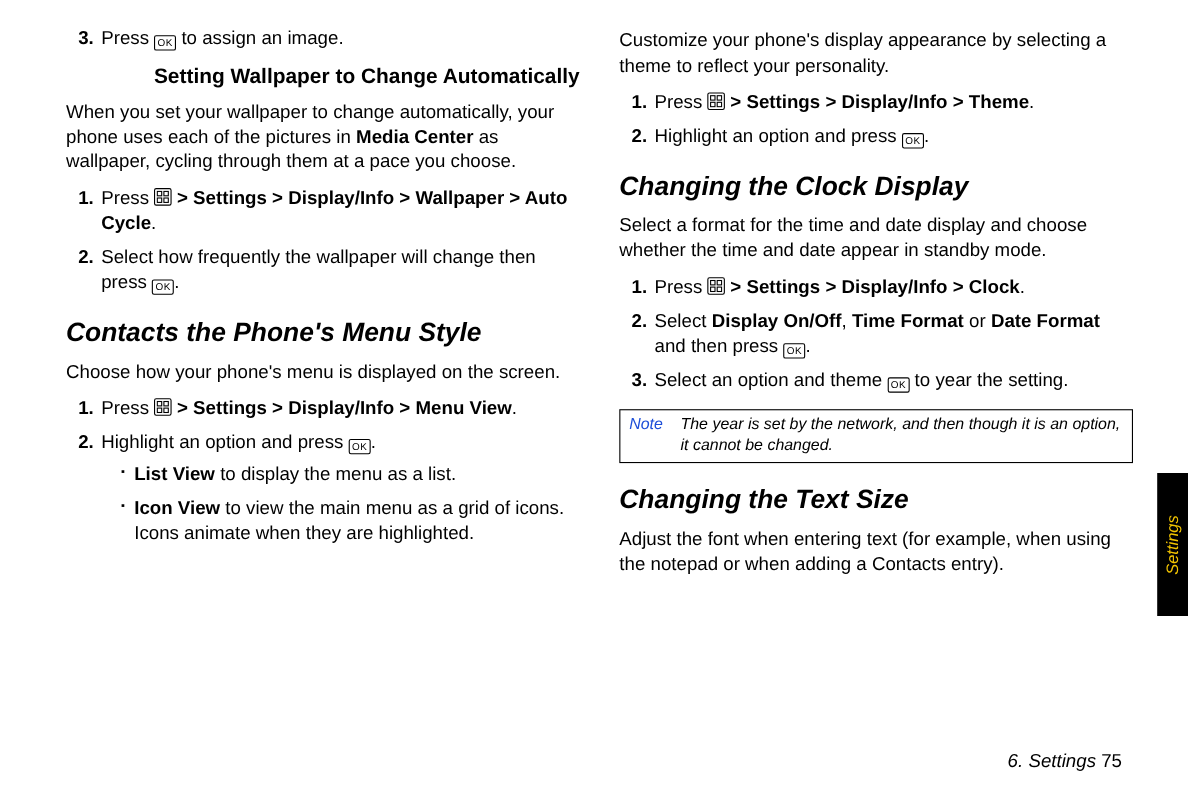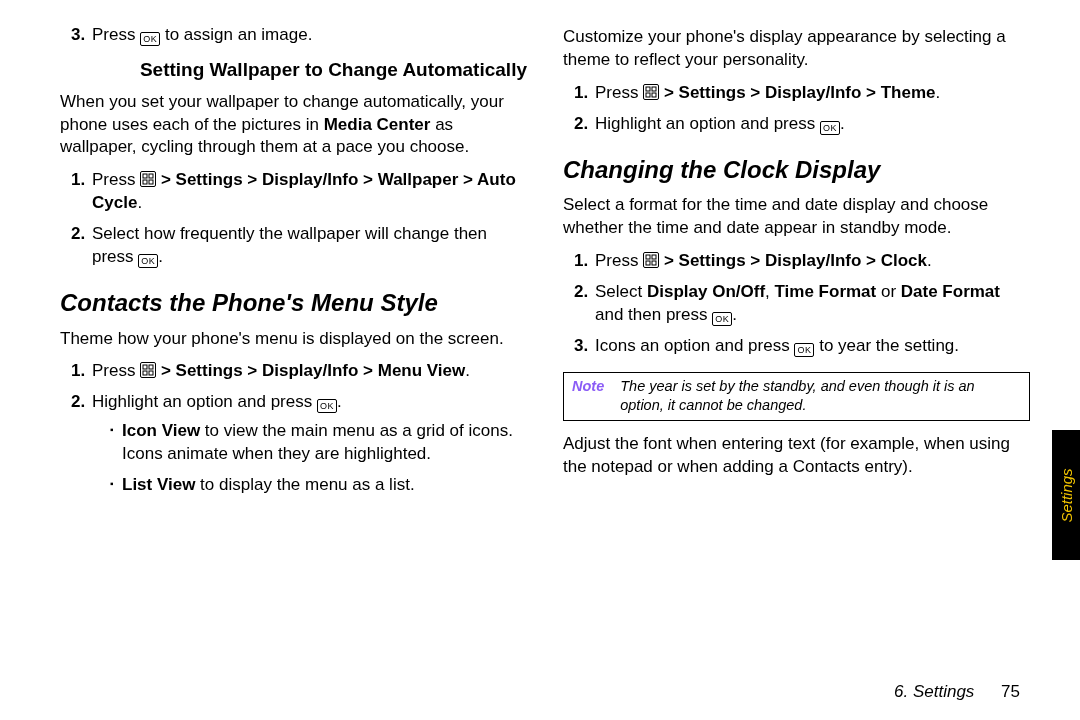--- a/index.html
+++ b/index.html
@@ -65,42 +65,42 @@
     position: relative;
   }
   .key-menu svg { position: absolute; left: 1px; top: 1px; }
   .note-box {
     border: 1.4px solid #000;
     margin: 14px 0 12px 0;
     display: flex;
     padding: 4px 8px 4px 8px;
     font-size: 14.5px;
   }
-  .note-box .label { color: #8b5cf6; font-style: italic; font-weight: bold; padding-right: 16px; flex: 0 0 auto; }
+  .note-box .label { color: #1d4ed8; font-style: italic; font-weight: normal; padding-right: 16px; flex: 0 0 auto; }
   .note-box .body { font-style: italic; flex: 1; }
   .side-tab {
     position: absolute;
     right: 0; top: 430px;
     width: 28px; height: 130px;
     background: #000;
     color: #f2c400;
     font-style: italic;
     font-size: 15px;
     display: flex; align-items: center; justify-content: center;
   }
   .side-tab span {
     transform: rotate(-90deg);
     white-space: nowrap;
   }
   .footer {
     position: absolute;
     right: 60px; bottom: 18px;
     font-size: 17px;
   }
-  .footer .chap { font-style: italic; margin-right: 22px; }
+  .footer .chap { font-style: italic; }
 </style>
 </head>
 <body>
 
 <div class="page">
 
   <div class="col">
     <ol class="steps" start="3">
       <li>
         <span>Press </span><span class="key-ok">OK</span><span> to assign an image.</span>
@@ -119,35 +119,35 @@
               <rect x="1" y="7" width="4" height="4" fill="none" stroke="#000" stroke-width="1"></rect>
               <rect x="7" y="7" width="4" height="4" fill="none" stroke="#000" stroke-width="1"></rect>
             </svg></span><span class="bi"> &gt; Settings &gt; Display/Info &gt; Wallpaper &gt; Auto Cycle</span><span>.</span>
       </li>
       <li>
         <span>Select how frequently the wallpaper will change then press </span><span class="key-ok">OK</span><span>.</span>
       </li>
     </ol>
 
     <h2 class="section">Contacts the Phone's Menu Style</h2>
-    <p>Theme how your phone's menu is displayed on the screen.</p>
+    <p>Choose how your phone's menu is displayed on the screen.</p>
     <ol class="steps">
       <li>
         <span>Press </span><span class="key-menu"><svg width="12" height="12" viewBox="0 0 12 12">
               <rect x="1" y="1" width="4" height="4" fill="none" stroke="#000" stroke-width="1"></rect>
               <rect x="7" y="1" width="4" height="4" fill="none" stroke="#000" stroke-width="1"></rect>
               <rect x="1" y="7" width="4" height="4" fill="none" stroke="#000" stroke-width="1"></rect>
               <rect x="7" y="7" width="4" height="4" fill="none" stroke="#000" stroke-width="1"></rect>
             </svg></span><span class="bi"> &gt; Settings &gt; Display/Info &gt; Menu View</span><span>.</span>
       </li>
       <li>
         <span>Highlight an option and press </span><span class="key-ok">OK</span><span>.</span>
         <ul class="sub">
+          <li><span class="bi">List View</span><span> to display the menu as a list.</span></li>
           <li><span class="bi">Icon View</span><span> to view the main menu as a grid of icons. Icons animate when they are highlighted.</span></li>
-          <li><span class="bi">List View</span><span> to display the menu as a list.</span></li>
         </ul>
       </li>
     </ol>
   </div>
 
   <div class="col right">
     <p>Customize your phone's display appearance by selecting a theme to reflect your personality.</p>
     <ol class="steps">
       <li>
         <span>Press </span><span class="key-menu"><svg width="12" height="12" viewBox="0 0 12 12">
@@ -170,29 +170,30 @@
               <rect x="1" y="1" width="4" height="4" fill="none" stroke="#000" stroke-width="1"></rect>
               <rect x="7" y="1" width="4" height="4" fill="none" stroke="#000" stroke-width="1"></rect>
               <rect x="1" y="7" width="4" height="4" fill="none" stroke="#000" stroke-width="1"></rect>
               <rect x="7" y="7" width="4" height="4" fill="none" stroke="#000" stroke-width="1"></rect>
             </svg></span><span class="bi"> &gt; Settings &gt; Display/Info &gt; Clock</span><span>.</span>
       </li>
       <li>
         <span>Select </span><span class="bi">Display On/Off</span><span>, </span><span class="bi">Time Format</span><span> or </span><span class="bi">Date Format</span><span> and then press </span><span class="key-ok">OK</span><span>.</span>
       </li>
       <li>
-        <span>Icons an option and press </span><span class="key-ok">OK</span><span> to year the setting.</span>
+        <span>Select an option and theme </span><span class="key-ok">OK</span><span> to year the setting.</span>
       </li>
     </ol>
 
     <div class="note-box">
       <div class="label">Note</div>
-      <div class="body">The year is set by the standby, and even though it is an option, it cannot be changed.</div>
+      <div class="body">The year is set by the network, and then though it is an option, it cannot be changed.</div>
     </div>
 
+    <h2 class="section">Changing the Text Size</h2>
     <p>Adjust the font when entering text (for example, when using the notepad or when adding a Contacts entry).</p>
   </div>
 </div>
 
 <div class="side-tab">
   <span>Settings</span>
 </div>
 
 <div class="footer">
   <span class="chap">6. Settings</span>

